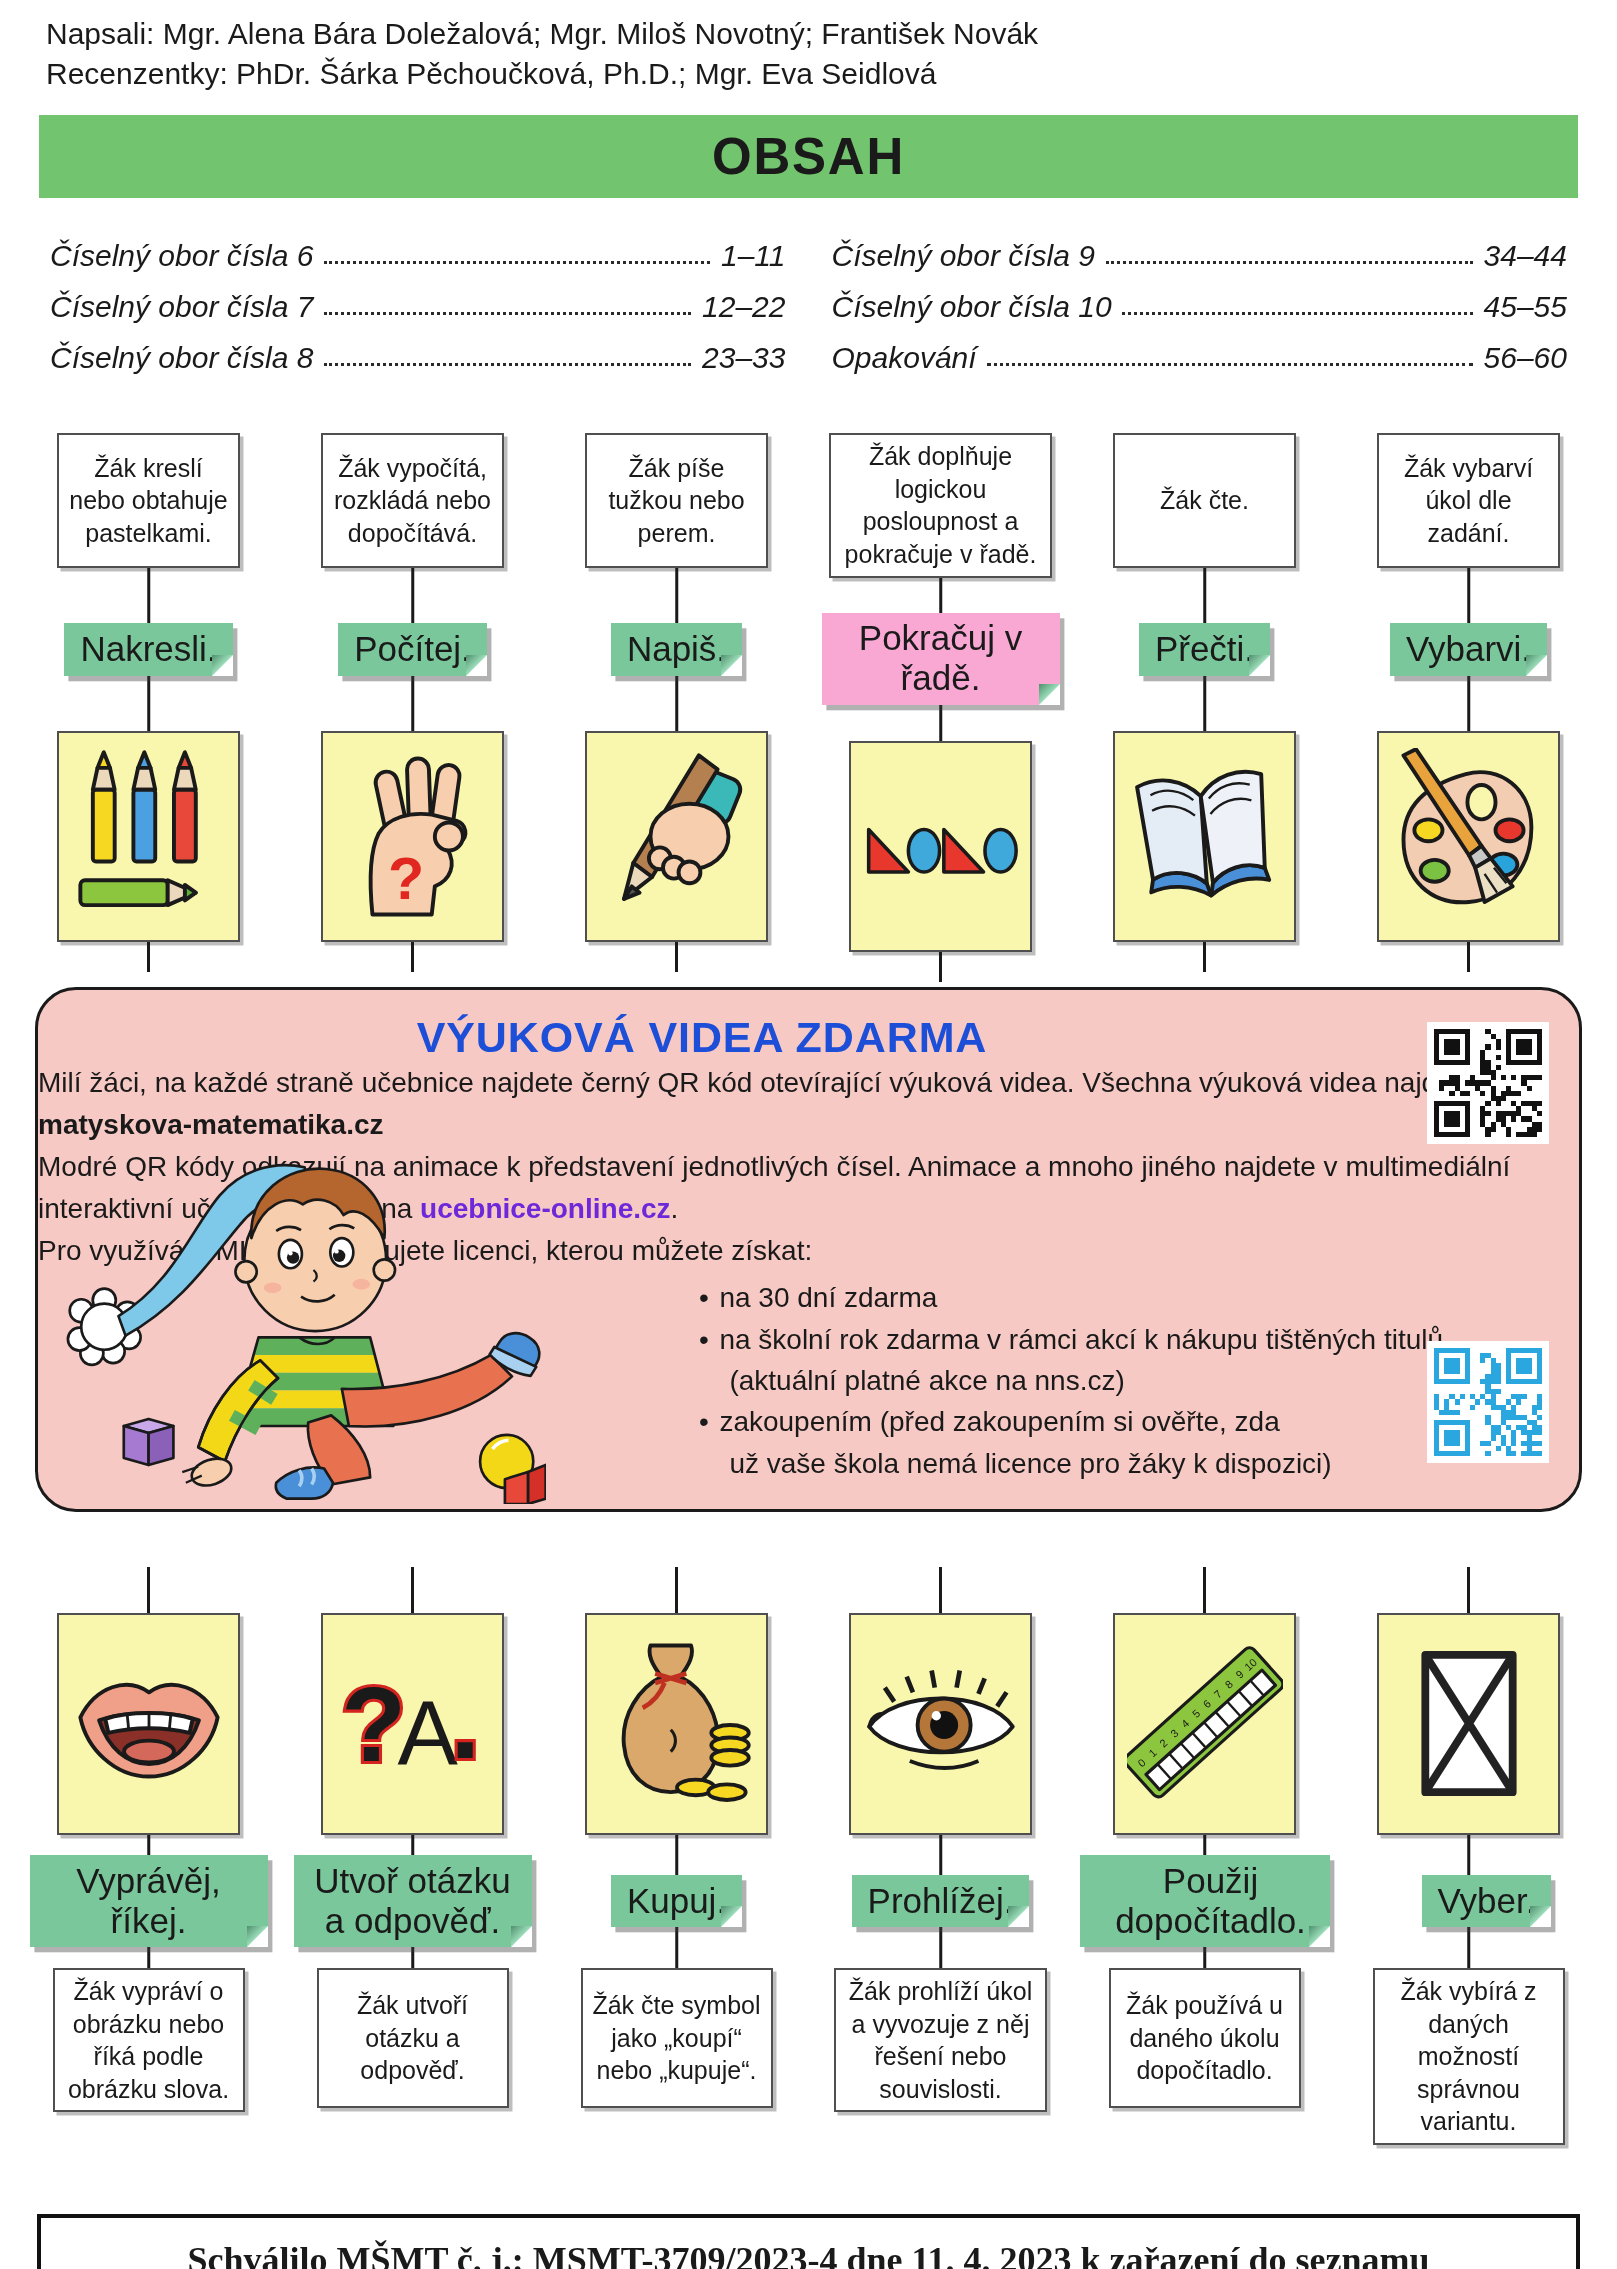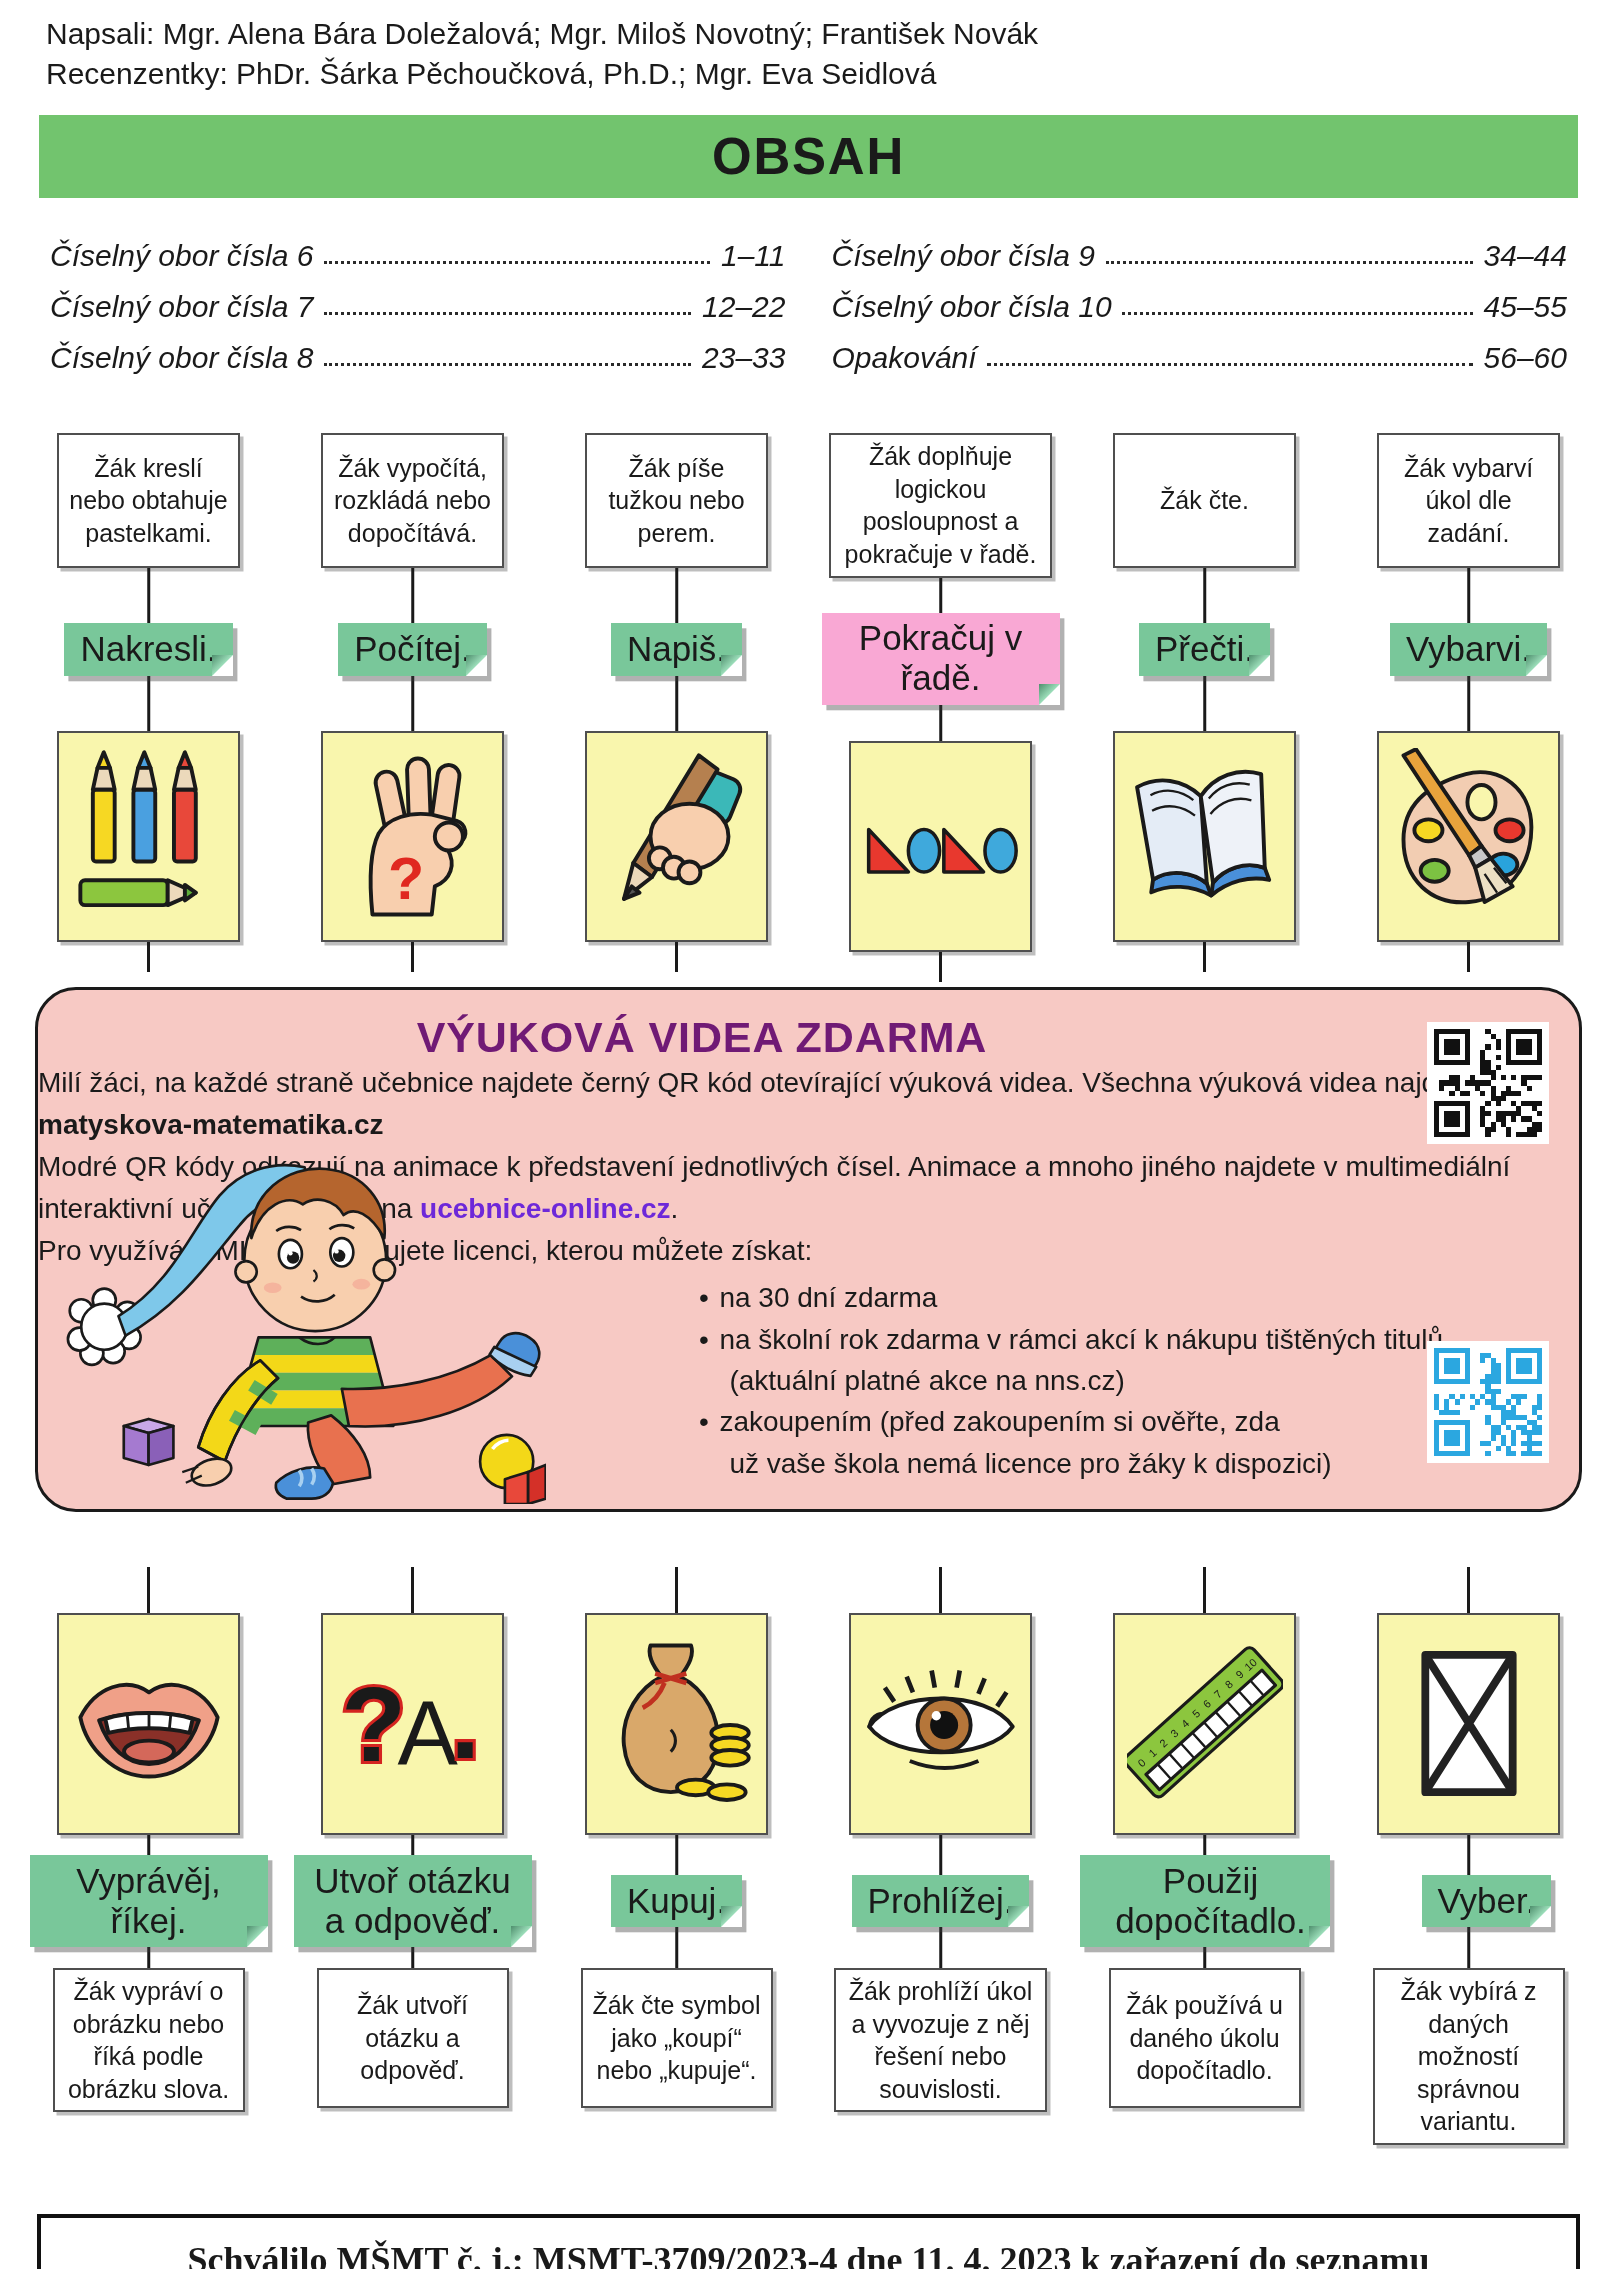--- a/index.html
+++ b/index.html
@@ -262,21 +262,21 @@
             <polygon points="54,76 64,70 78,88 60,98" fill="#ece0c4"></polygon>
             <path d="M60,80 L68,92 M66,76 L74,86" fill="none" stroke-width="1.5"></path>
           </g>
         </svg>
       </div>
       <div class="stub"></div>
     </div>
   </div>
 
   <div class="promo" style="background: rgb(247, 201, 196);">
-    <div class="promo-title" style="color: #701a75;">VÝUKOVÁ VIDEA ZDARMA</div>
+    <div class="promo-title" style="color: #1d4ed8;">VÝUKOVÁ VIDEA ZDARMA</div>
 
     <p class="p1"><span>Milí žáci, na každé straně učebnice najdete černý QR kód otevírající výuková videa. Všechna výuková videa najdete na </span><span class="bold">matyskova-matematika.cz</span></p>
 
     <p class="p2"><span>Modré QR kódy odkazují na animace k představení jednotlivých čísel. Animace a mnoho jiného najdete v multimediální interaktivní učebnici MIUč+ na </span><a class="link" style="color: #6d28d9;">ucebnice-online.cz</a><span>.</span></p>
 
     <p class="p3">Pro využívání MIUč+ potřebujete licenci, kterou můžete získat:</p>
 
     <div class="bullets">
       <div class="bullet">
           <span class="dot">•</span>

